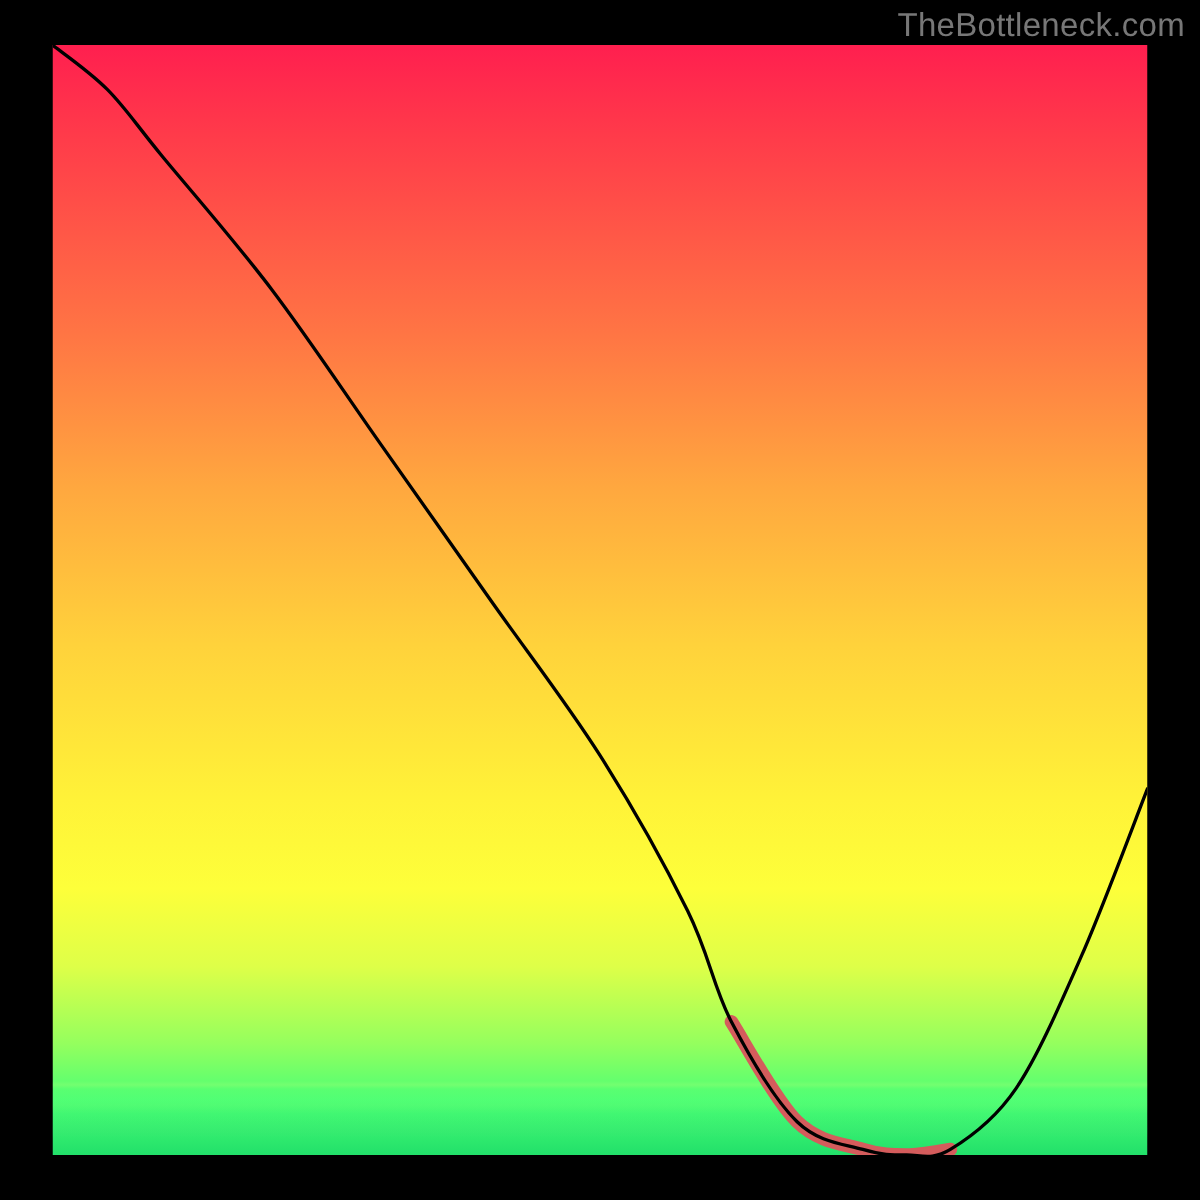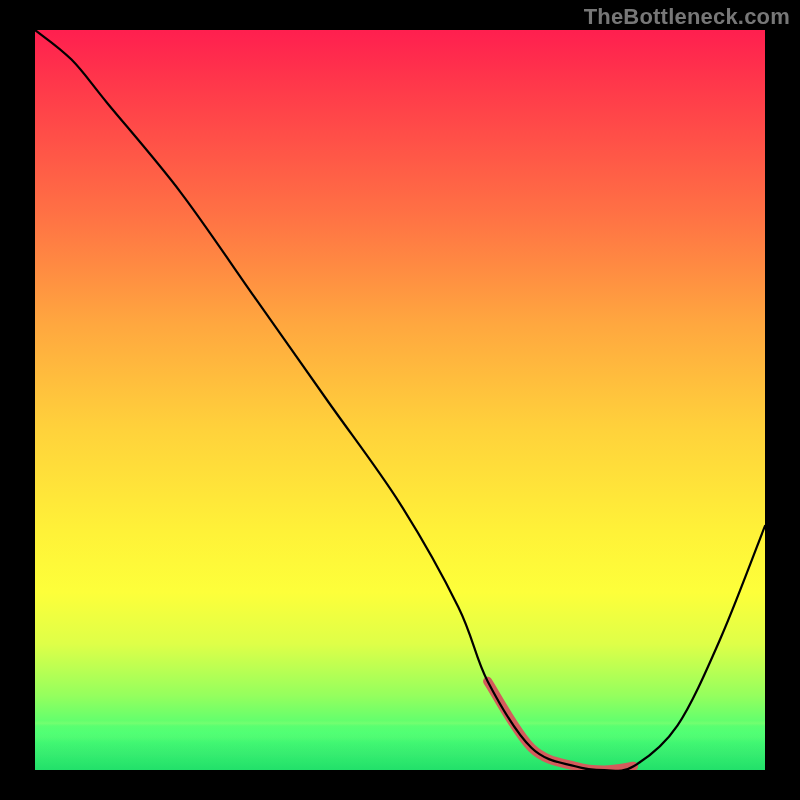--- a/index.html
+++ b/index.html
@@ -16,21 +16,21 @@
     width: 800px;
     height: 800px;
     background: #000;
   }
   .watermark {
     position: absolute;
     top: 4px;
     right: 10px;
     color: #777;
     font-size: 22px;
-    font-weight: 700;
+    font-weight: 400;
     letter-spacing: 0.2px;
     z-index: 10;
   }
   .plot {
     position: absolute;
     left: 35px;
     top: 30px;
     width: 730px;
     height: 740px;
     overflow: hidden;

